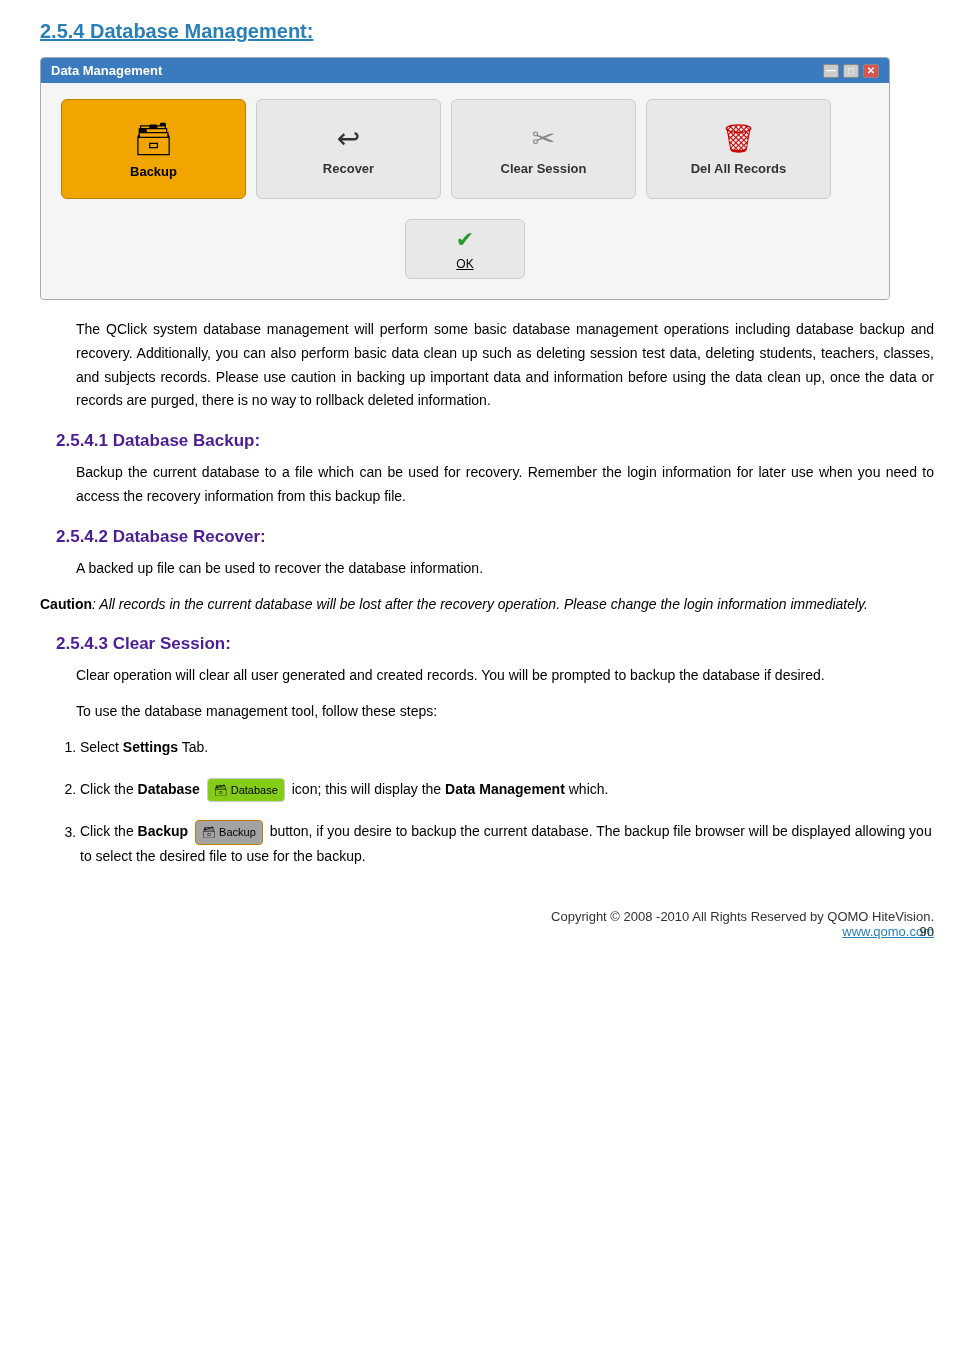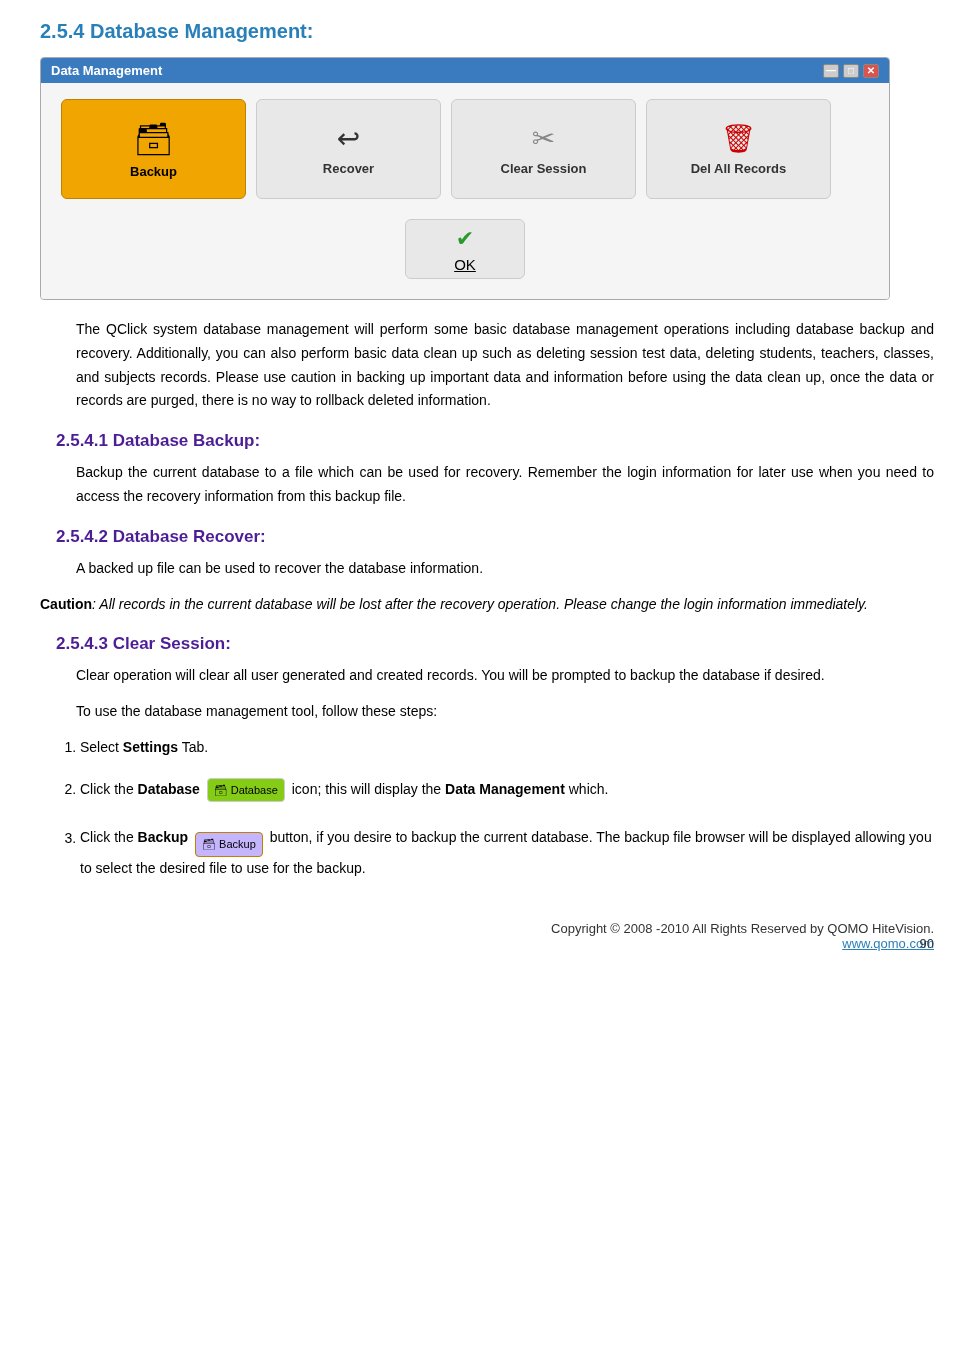--- a/index.html
+++ b/index.html
@@ -10,20 +10,21 @@
       background: #fff;
       width: 974px;
       padding: 20px 40px 40px 40px;
     }
 
     h2.section-title {
       color: #2980b9;
       font-size: 20px;
       font-weight: bold;
       margin-bottom: 14px;
+      text-decoration: underline;
     }
 
     h3.sub-title {
       color: #4c1d95;
       font-size: 17px;
       font-weight: bold;
       margin: 18px 0 10px 16px;
     }
 
     
@@ -127,21 +128,21 @@
       height: 60px;
       border: 1px solid #ccc;
       border-radius: 6px;
       background: #e8e8e8;
       cursor: pointer;
       font-size: 13px;
       gap: 4px;
     }
 
     .ok-btn .btn-icon { font-size: 22px; color: #2a9a2a; }
-    .ok-btn .btn-label { font-size: 15px; text-decoration: underline; }
+    .ok-btn .btn-label { font-size: 12px; text-decoration: underline; }
 
     
     .body-para {
       line-height: 1.7;
       margin-bottom: 12px;
       text-align: justify;
       margin-left: 36px;
     }
 
     .caution-para {
@@ -170,23 +171,22 @@
       vertical-align: middle;
       border: 1px solid #ccc;
       border-radius: 4px;
       background: #84cc16;
       padding: 2px 6px;
       font-size: 11px;
       margin: 0 3px;
     }
 
     .inline-icon-backup {
-      background: #c4b5fd;
+      background: #a3a3a3;
       border-color: #c08000;
-      margin-top: 12px;
     }
 
     footer {
       margin-top: 40px;
       text-align: right;
       font-size: 13px;
       color: #333;
     }
 
     footer a {

